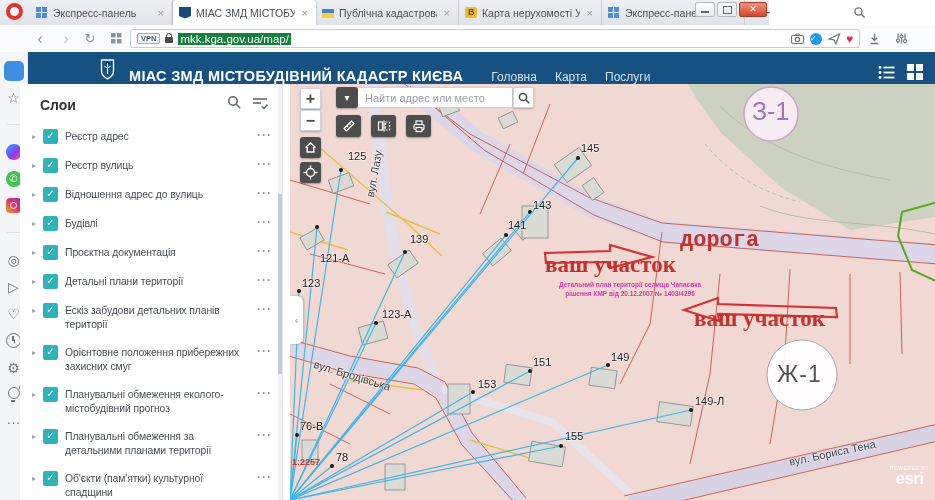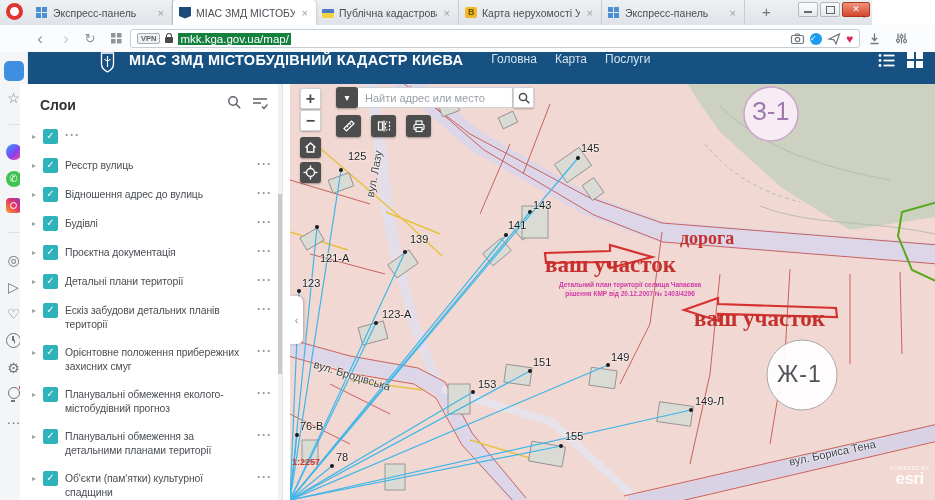--- a/index.html
+++ b/index.html
@@ -1,19 +1,19 @@
 <!DOCTYPE html>
 <html><head>
 <meta charset="utf-8">
 <style>
   html,body{margin:0;padding:0;background:#000;}
   #screen{position:relative;width:935px;height:500px;overflow:hidden;background:#fff;
     font-family:"Liberation Sans","DejaVu Sans",sans-serif;}
   
-  #tabbar{position:absolute;left:0;top:0;width:872px;height:25px;
+  #tabbar{position:absolute;left:0;top:0;width:769px;height:25px;
     background:linear-gradient(#eef1f4,#dfe3e7);}
   #opera-logo{position:absolute;left:6px;top:3px;width:17px;height:17px;border:4px solid #e0342e;
     border-radius:50%;box-sizing:border-box;background:#fff;}
   #tabs{position:absolute;left:30px;top:0;height:25px;display:flex;}
   .tab{width:143px;height:25px;display:flex;align-items:center;gap:5px;padding:0 6px;
     box-sizing:border-box;border-right:1px solid #c9cdd2;cursor:default;}
   .tab.active{background:#fff;border-right:none;border-radius:4px 4px 0 0;box-shadow:0 0 3px rgba(0,0,0,.25);}
   .tab-label{flex:1;font-size:10.5px;color:#4a4f54;white-space:nowrap;overflow:hidden;text-overflow:clip;}
   .tab-close{color:#9aa0a6;font-size:11px;padding:0 2px;}
   .tab-icon{width:12px;height:12px;flex:0 0 12px;position:relative;}
@@ -60,21 +60,21 @@
   .ic-whatsapp{width:16px;height:16px;border-radius:50%;background:#3fc351;color:#fff;font-size:10px;
     display:flex;align-items:center;justify-content:center;}
   .ic-instagram{width:15px;height:15px;border-radius:4px;background:linear-gradient(45deg,#f5a623,#e1306c 55%,#8a3ab9);position:relative;}
   .ic-instagram::after{content:"";position:absolute;left:4px;top:4px;width:5px;height:5px;border:1.5px solid #fff;border-radius:50%;}
   .ic-clock{width:13px;height:13px;border:1.5px solid #6f767c;border-radius:50%;position:relative;}
   .ic-clock::after{content:"";position:absolute;left:5px;top:2px;width:1.5px;height:4.5px;background:#6f767c;box-shadow:1.5px 3px 0 -0.5px #6f767c;}
   .ic-bulb{width:10px;height:10px;border:1.5px solid #6f767c;border-radius:50%;position:relative;margin-bottom:3px;}
   .ic-bulb::after{content:"";position:absolute;left:2px;bottom:-4px;width:4px;height:2.5px;background:#6f767c;}
   .ic-bulb::before{content:"";position:absolute;right:-5px;top:-3px;width:5px;height:5px;background:#e53935;border-radius:50%;}
   
-  #siteheader{position:absolute;left:28px;top:52px;width:907px;height:32px;background:#175181;display:flex;align-items:flex-start;}
+  #siteheader{position:absolute;left:28px;top:52px;width:907px;height:32px;background:#175181;display:flex;align-items:flex-end;}
   #site-title{color:#fff;font-size:14.5px;font-weight:bold;letter-spacing:.3px;margin-left:14px;white-space:nowrap;}
   #site-nav{display:flex;gap:18px;margin-left:28px;}
   .nav-item{color:#d3e2ef;font-size:12px;}
   #hdr-right{margin-left:auto;margin-right:12px;display:flex;gap:12px;align-items:center;}
   
   #layers{position:absolute;left:20px;top:84px;width:262px;height:432px;background:#fff;overflow:hidden;border-right:1px solid #e2e4e7;}
   #layers-title-row{display:flex;align-items:center;padding:11px 14px 8px 20px;}
   #layers-title{font-size:14px;font-weight:bold;color:#333;flex:1;}
   .layer-row{display:flex;align-items:flex-start;padding:7px 10px 7px 12px;gap:7px;}
   .layer-caret{color:#9aa2a9;font-size:8px;margin-top:3px;}
@@ -88,21 +88,21 @@
   #map{position:absolute;left:290px;top:84px;width:645px;height:416px;overflow:hidden;background:#f2d8d2;}
   #map svg.base{position:absolute;left:0;top:0;}
   .leader{stroke:#3fb6e8;stroke-width:1.2;}
   .dot{fill:#1a1a1a;}
   .house-label{position:absolute;font-size:11px;color:#1c1c1c;text-shadow:0 0 2px #fff,0 0 2px #fff;white-space:nowrap;}
   .street-label{position:absolute;font-size:11px;color:#3b3f44;text-shadow:0 0 2px #fff,0 0 2px #fff;white-space:nowrap;transform-origin:0 0;}
   .zone{position:absolute;text-shadow:none;white-space:nowrap;}
   #zone-z1{left:462px;top:13px;font-size:25px;color:#a078b0;}
   #zone-zh1{left:487px;top:277px;font-size:23px;color:#4f5358;letter-spacing:1px;}
   .anno{position:absolute;font-family:"Liberation Serif","DejaVu Serif",serif;font-weight:bold;color:#c2312d;white-space:nowrap;}
-  #anno-road{left:390px;top:144px;font-size:18px;}
+  #anno-road{left:390px;top:144px;font-size:22px;font-family:Liberation Mono, monospace;}
   #anno-plot1{left:255px;top:168px;font-size:23px;}
   #anno-plot2{left:404px;top:222px;font-size:23px;}
   #plan-note{position:absolute;left:248px;top:196px;width:184px;text-align:center;font-size:6.5px;line-height:1.4;
     color:#cf3ba8;font-weight:bold;}
   #map-scale{position:absolute;left:2px;top:373px;font-size:9px;font-weight:bold;color:#c43a35;}
   #attribution{position:absolute;right:6px;bottom:14px;text-align:center;color:#fff;opacity:.9;}
   #attr-small{font-size:5px;letter-spacing:.5px;}
   #attr-brand{font-size:17px;font-weight:bold;letter-spacing:-.5px;line-height:.9;}
   #collapse-handle{position:absolute;left:0;top:212px;width:13px;height:48px;background:#fff;border-radius:0 6px 6px 0;
     box-shadow:1px 0 3px rgba(0,0,0,.25);display:flex;align-items:center;justify-content:center;color:#8a9096;font-size:11px;}
@@ -349,20 +349,21 @@
               <path d="M10 10.5 L12 12.5 L15.5 8.5"></path>
             </g>
           </svg>
       </span>
     </div>
     <div id="layer-list">
 
         <div class="layer-row">
           <span class="layer-caret">▸</span>
           <span class="layer-check"></span>
+          <span class="layer-label">Реєстр адрес</span>
           <span class="layer-dots">···</span>
         </div>
 
         <div class="layer-row">
           <span class="layer-caret">▸</span>
           <span class="layer-check"></span>
           <span class="layer-label">Реєстр вулиць</span>
           <span class="layer-dots">···</span>
         </div>
 

